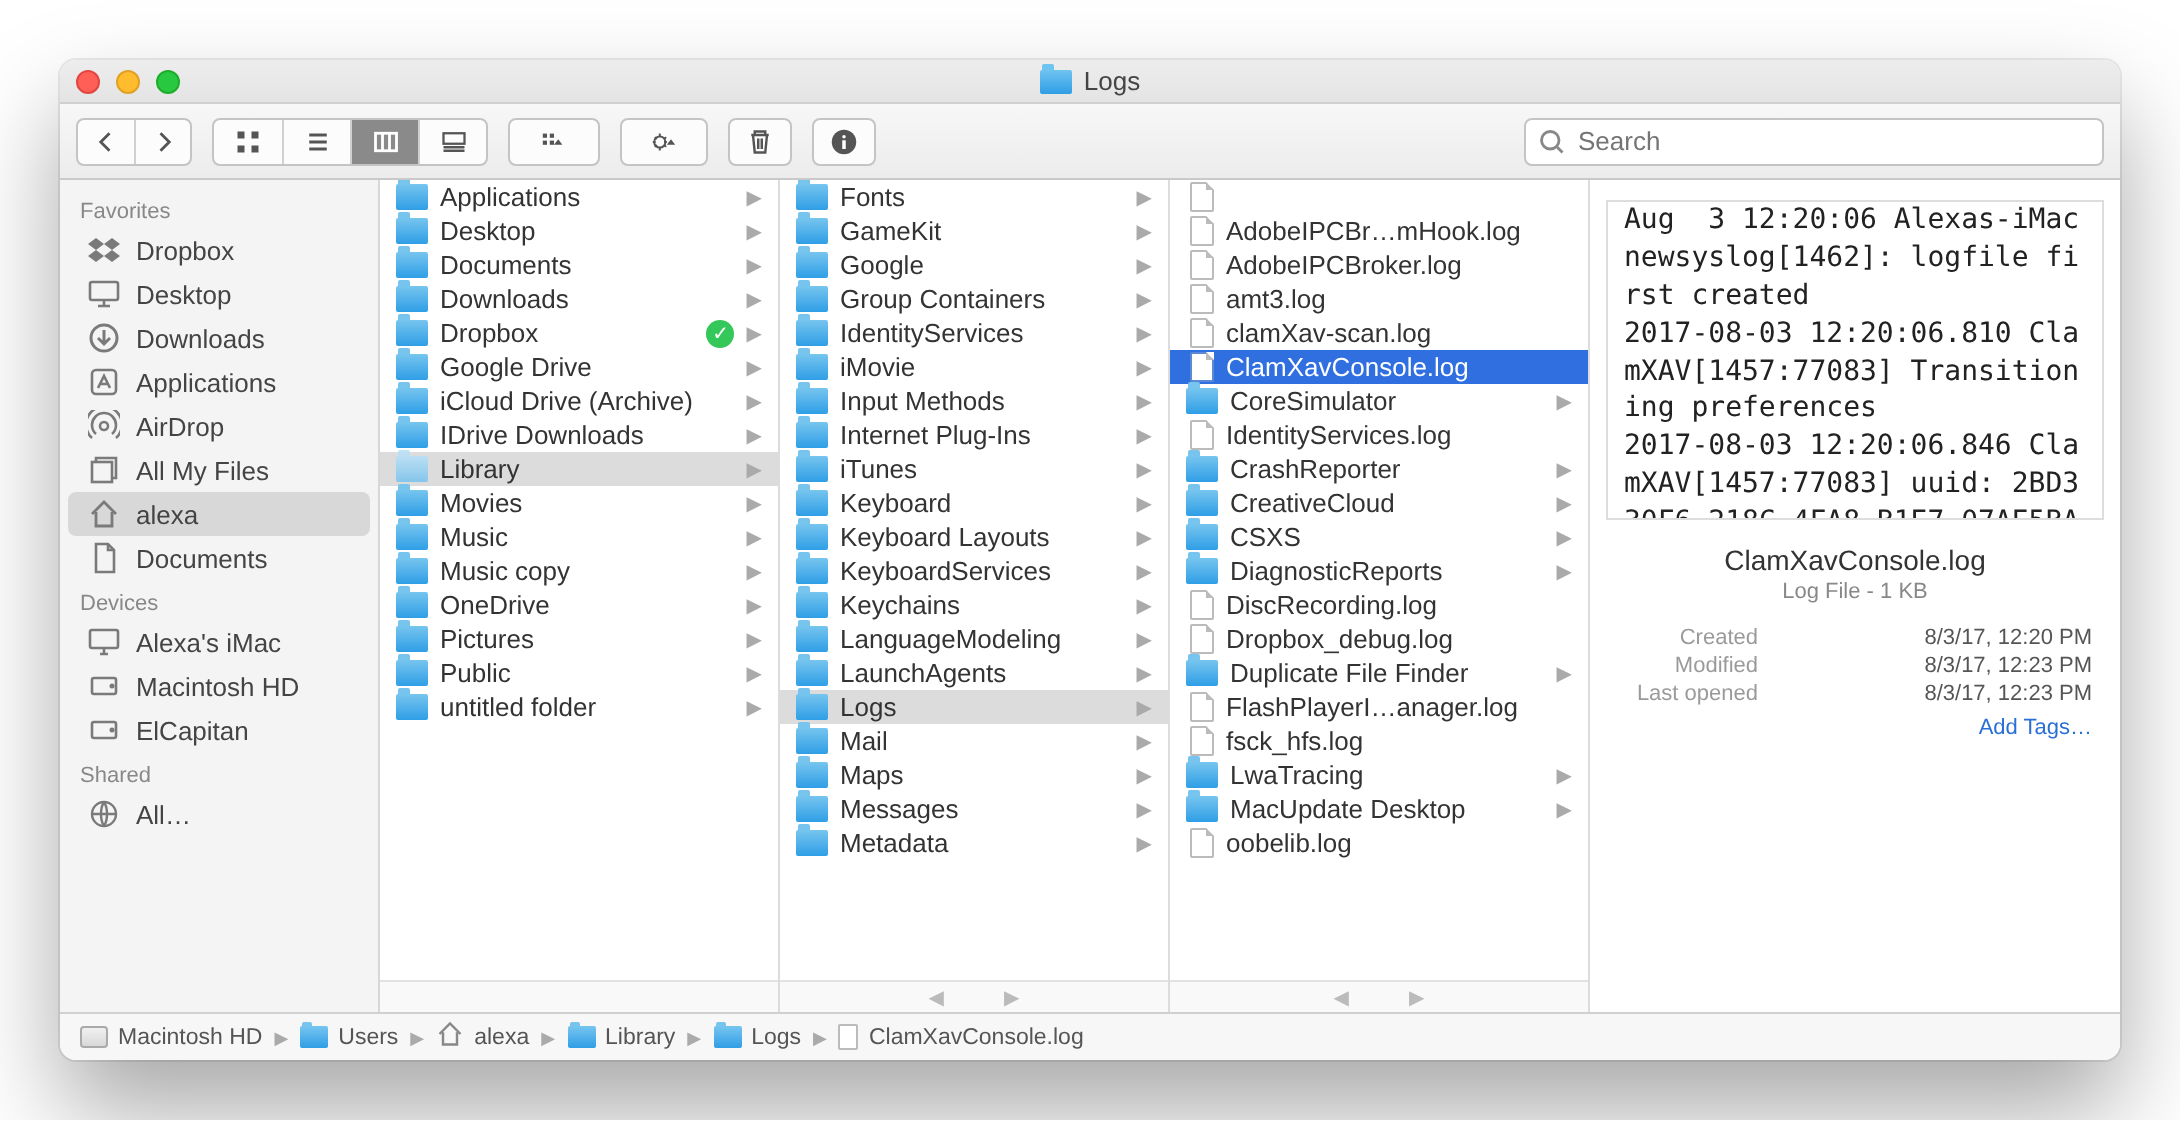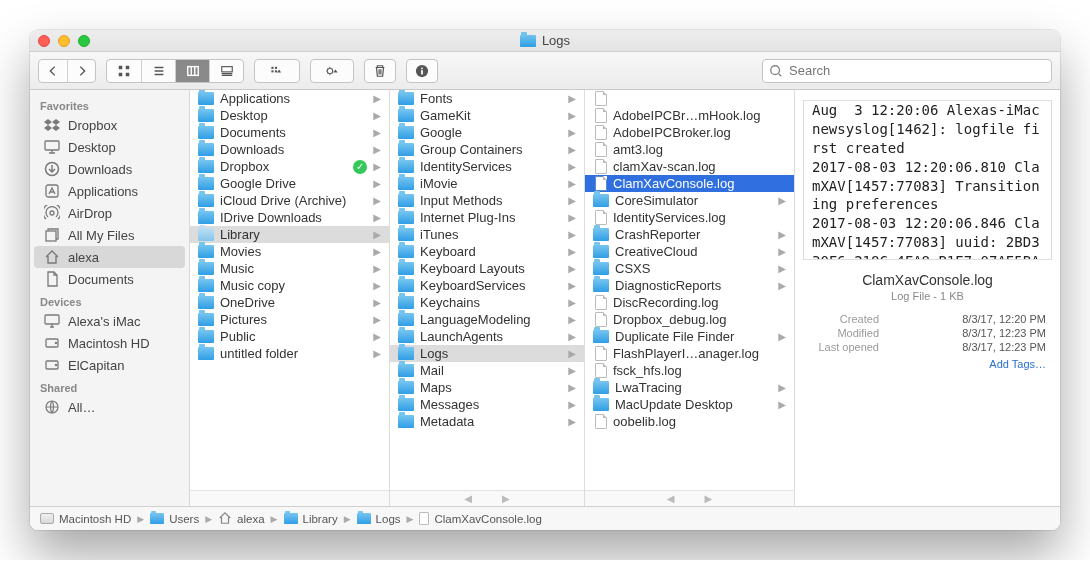--- a/index.html
+++ b/index.html
@@ -53,21 +53,21 @@
   .seg-wide button { width:34px; }
   .tbtn { border:1px solid #c4c4c4; border-radius:4px; background:#fcfcfc; height:24px; min-width:32px; display:flex; align-items:center; justify-content:center; cursor:pointer; color:#555;}
   .tbtn svg { width:14px; height:14px;}
   .spacer { flex:1; }
   .search { position:relative; }
   .search input { height:24px; width:290px; border:1px solid #c4c4c4; border-radius:4px; padding:0 8px 0 26px; background:#fff; font-size:13px; color:#333;}
   .search svg { position:absolute; left:7px; top:5px; width:14px; height:14px; color:#888;}
   
   .body { flex:1; display:flex; min-height:0;}
   .sidebar { width:160px; background:#f4f4f4; border-right:1px solid #d7d7d7; overflow:hidden; padding-top:4px;}
-  .sb-header { font-size:11px; color:#888; padding:6px 10px 2px;font-weight:bold; }
+  .sb-header { font-size:11px; color:#888; padding:6px 10px 2px; }
   .sb-item { display:flex; align-items:center; gap:8px; padding:3px 10px; color:#444; cursor:pointer; border-radius:4px; margin:0 4px;}
   .sb-item.selected { background:#d8d8d8;}
   .sb-icon { width:16px; height:16px; color:#7a7a7a; display:flex; align-items:center; justify-content:center;}
   .sb-icon svg { width:16px; height:16px; }
   
   .columns { flex:1; display:flex; min-width:0; }
   .col { width:200px; border-right:1px solid #dcdcdc; overflow-y:auto; overflow-x:hidden; position:relative; font-size:13px;}
   .col:last-child { border-right:none; }
   .row { display:flex; align-items:center; gap:6px; padding:1px 6px 1px 8px; cursor:pointer; white-space:nowrap; position:relative;}
   .row .label { flex:1; overflow:hidden; text-overflow:ellipsis;}

